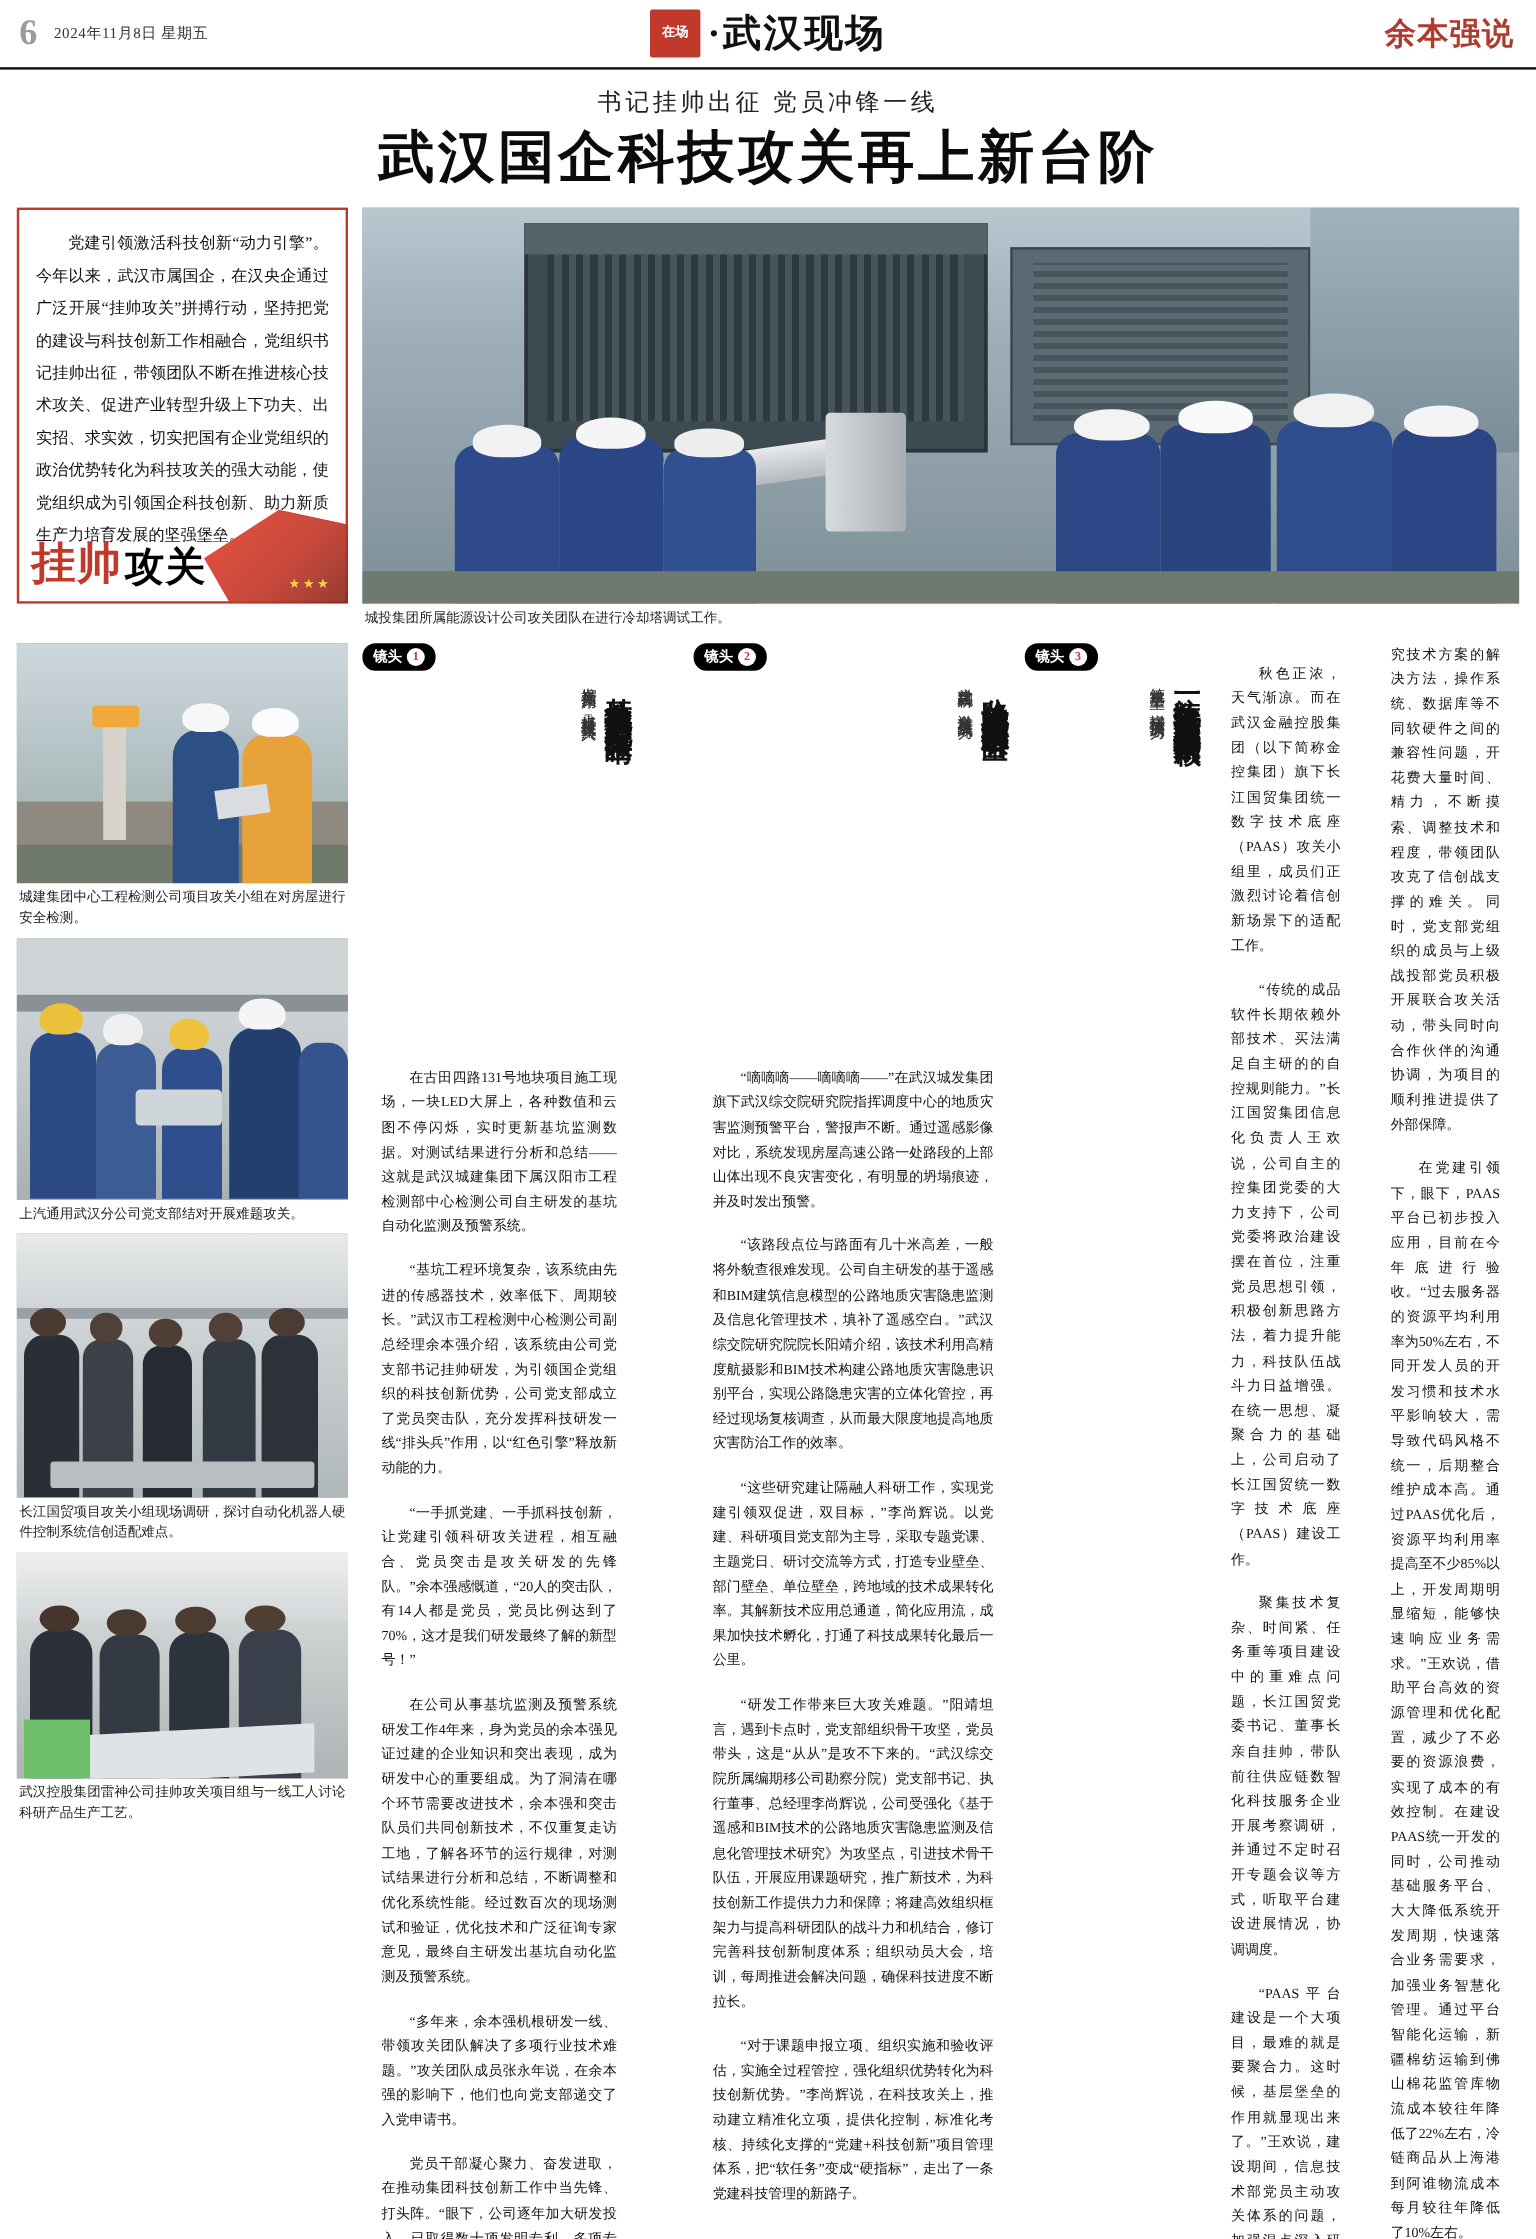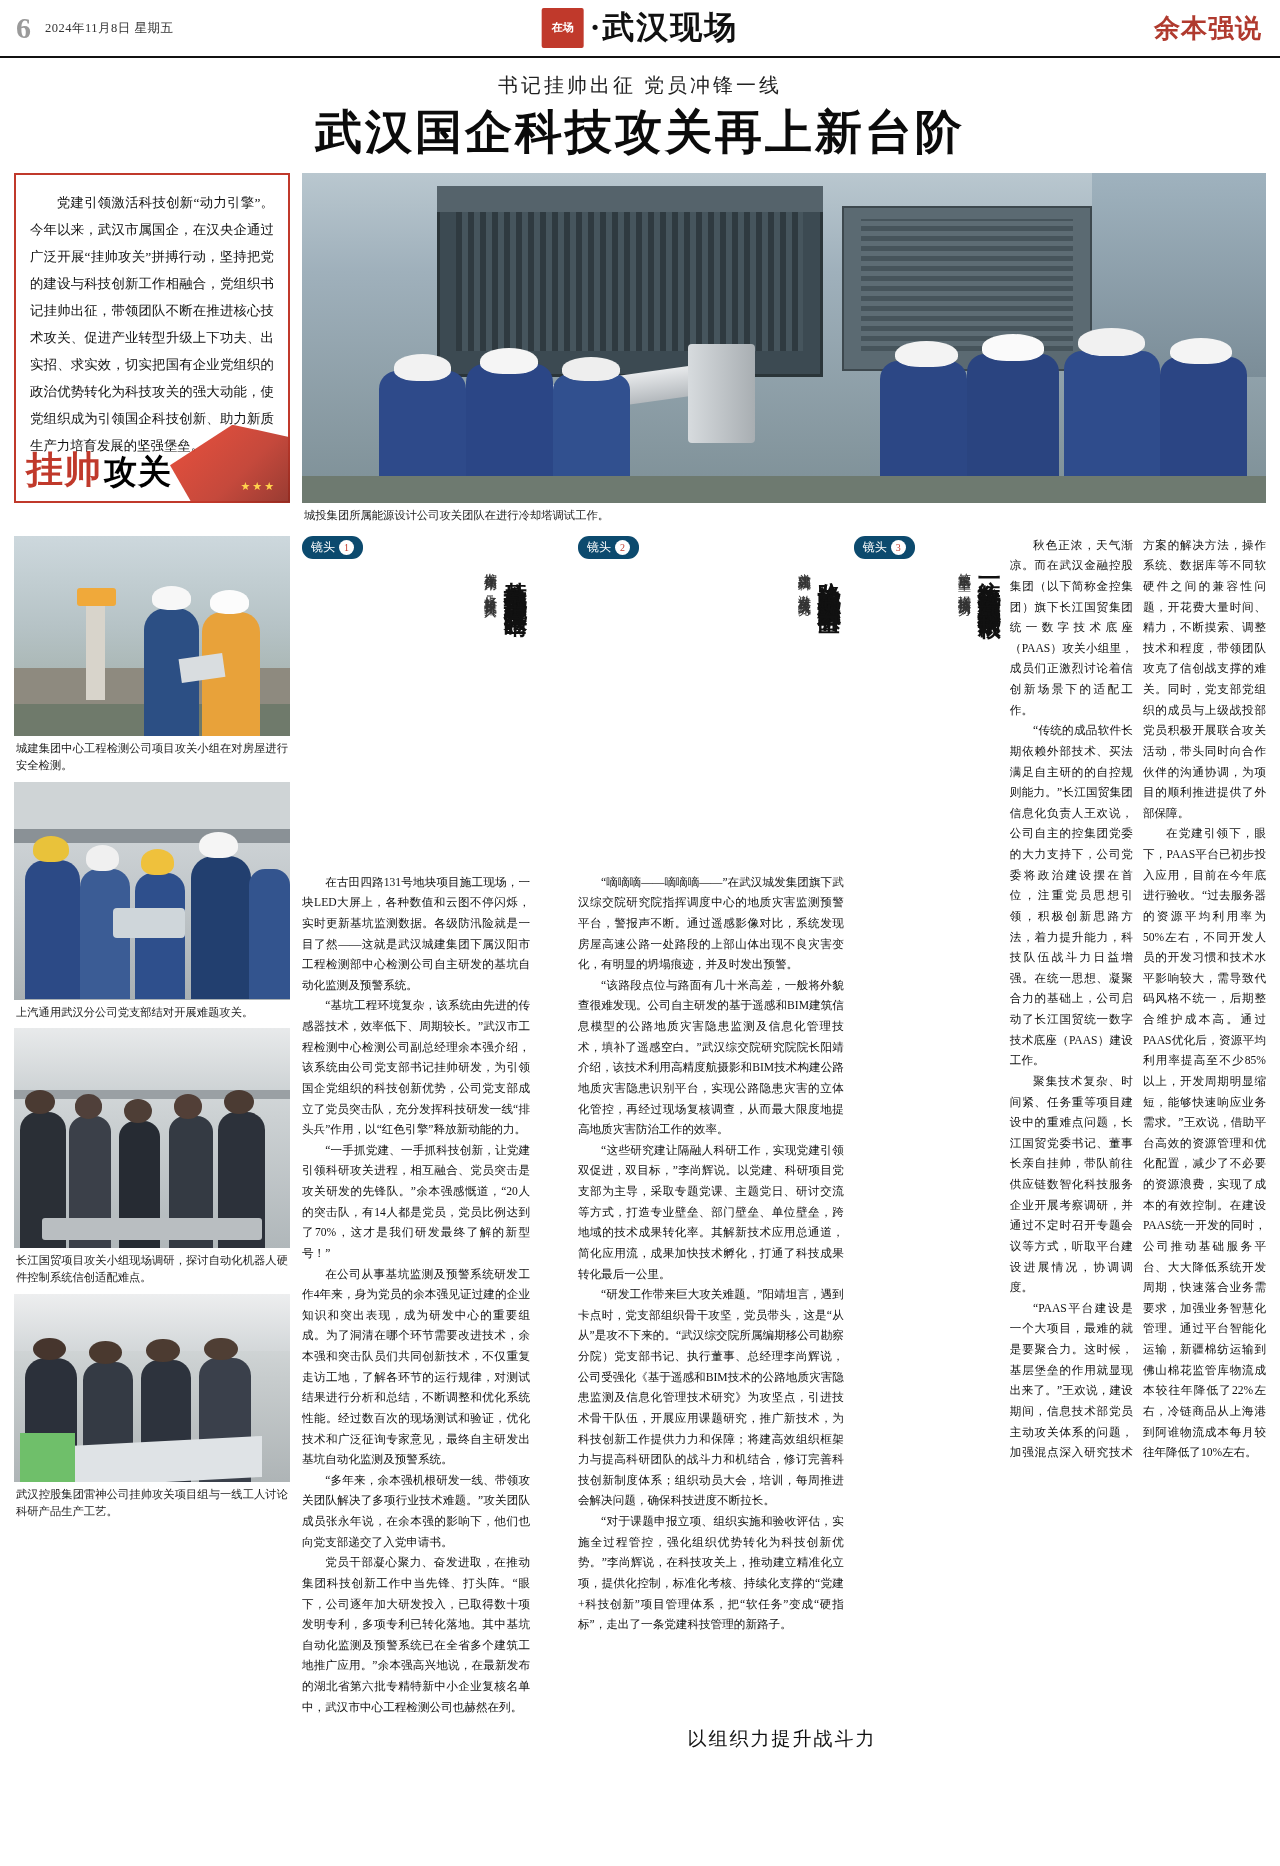--- a/index.html
+++ b/index.html
@@ -191,24 +191,24 @@
   }
   .lens-col {
     flex: 1;
     display: flex;
     gap: 6px;
   }
   .lens-badge {
     display: inline-flex;
     align-items: center;
     gap: 4px;
-    background: #0c4a6e;
+    background: #000000;
     color: #fff;
     font-size: 12px;
-    font-weight: normal;
+    font-weight: bold;
     padding: 3px 9px;
     border-radius: 11px;
     white-space: nowrap;
   }
   .lens-badge .num {
     background: #fff;
     color: #c0392b;
     width: 15px; height: 15px;
     border-radius: 50%;
     display: inline-flex;
@@ -234,21 +234,21 @@
     letter-spacing: 1px;
     color: #333;
   }
   .body-col {
     font-size: 11.6px;
     line-height: 1.78;
     text-align: justify;
     color: #111;
     column-gap: 10px;
   }
-  .body-col p { margin: 0; text-indent: 2em; }
+  .body-col p { margin: 16px; text-indent: 2em; }
 
   
   .feature {
     margin: 8px 14px 0;
     position: relative;
   }
   .feature-sub {
     text-align: center;
     font-size: 19px;
     letter-spacing: 2px;
@@ -400,21 +400,21 @@
           <div class="lens-badge">
             <span>镜头</span>
             <span class="num">1</span>
           </div>
         </div>
         <div style="display:flex; justify-content:flex-end; margin-top:4px; height:300px;">
           <div class="vert-sub">发挥党员作用 当好科技攻关『排头兵』</div>
           <div class="vert-title">基坑自动化预警给工地安上『火眼金睛』</div>
         </div>
         <div class="body-col" style="margin-top:10px;">
-          <p>在古田四路131号地块项目施工现场，一块LED大屏上，各种数值和云图不停闪烁，实时更新基坑监测数据。各级防汛险就是一目了然——这就是武汉城建集团下属汉阳市工程检测部中心检测公司自主研发的基坑自动化监测及预警系统。</p>
+          <p>在古田四路131号地块项目施工现场，一块LED大屏上，各种数值和云图不停闪烁，实时更新基坑监测数据。对测试结果进行分析和总结——这就是武汉城建集团下属汉阳市工程检测部中心检测公司自主研发的基坑自动化监测及预警系统。</p>
           <p>“基坑工程环境复杂，该系统由先进的传感器技术，效率低下、周期较长。”武汉市工程检测中心检测公司副总经理余本强介绍，该系统由公司党支部书记挂帅研发，为引领国企党组织的科技创新优势，公司党支部成立了党员突击队，充分发挥科技研发一线“排头兵”作用，以“红色引擎”释放新动能的力。</p>
           <p>“一手抓党建、一手抓科技创新，让党建引领科研攻关进程，相互融合、党员突击是攻关研发的先锋队。”余本强感慨道，“20人的突击队，有14人都是党员，党员比例达到了70%，这才是我们研发最终了解的新型号！”</p>
           <p>在公司从事基坑监测及预警系统研发工作4年来，身为党员的余本强见证过建的企业知识和突出表现，成为研发中心的重要组成。为了洞清在哪个环节需要改进技术，余本强和突击队员们共同创新技术，不仅重复走访工地，了解各环节的运行规律，对测试结果进行分析和总结，不断调整和优化系统性能。经过数百次的现场测试和验证，优化技术和广泛征询专家意见，最终自主研发出基坑自动化监测及预警系统。</p>
           <p>“多年来，余本强机根研发一线、带领攻关团队解决了多项行业技术难题。”攻关团队成员张永年说，在余本强的影响下，他们也向党支部递交了入党申请书。</p>
           <p>党员干部凝心聚力、奋发进取，在推动集团科技创新工作中当先锋、打头阵。“眼下，公司逐年加大研发投入，已取得数十项发明专利，多项专利已转化落地。其中基坑自动化监测及预警系统已在全省多个建筑工地推广应用。”余本强高兴地说，在最新发布的湖北省第六批专精特新中小企业复核名单中，武汉市中心工程检测公司也赫然在列。</p>
         </div>
       </div>
     </div>
 
     <div class="lens-col">

